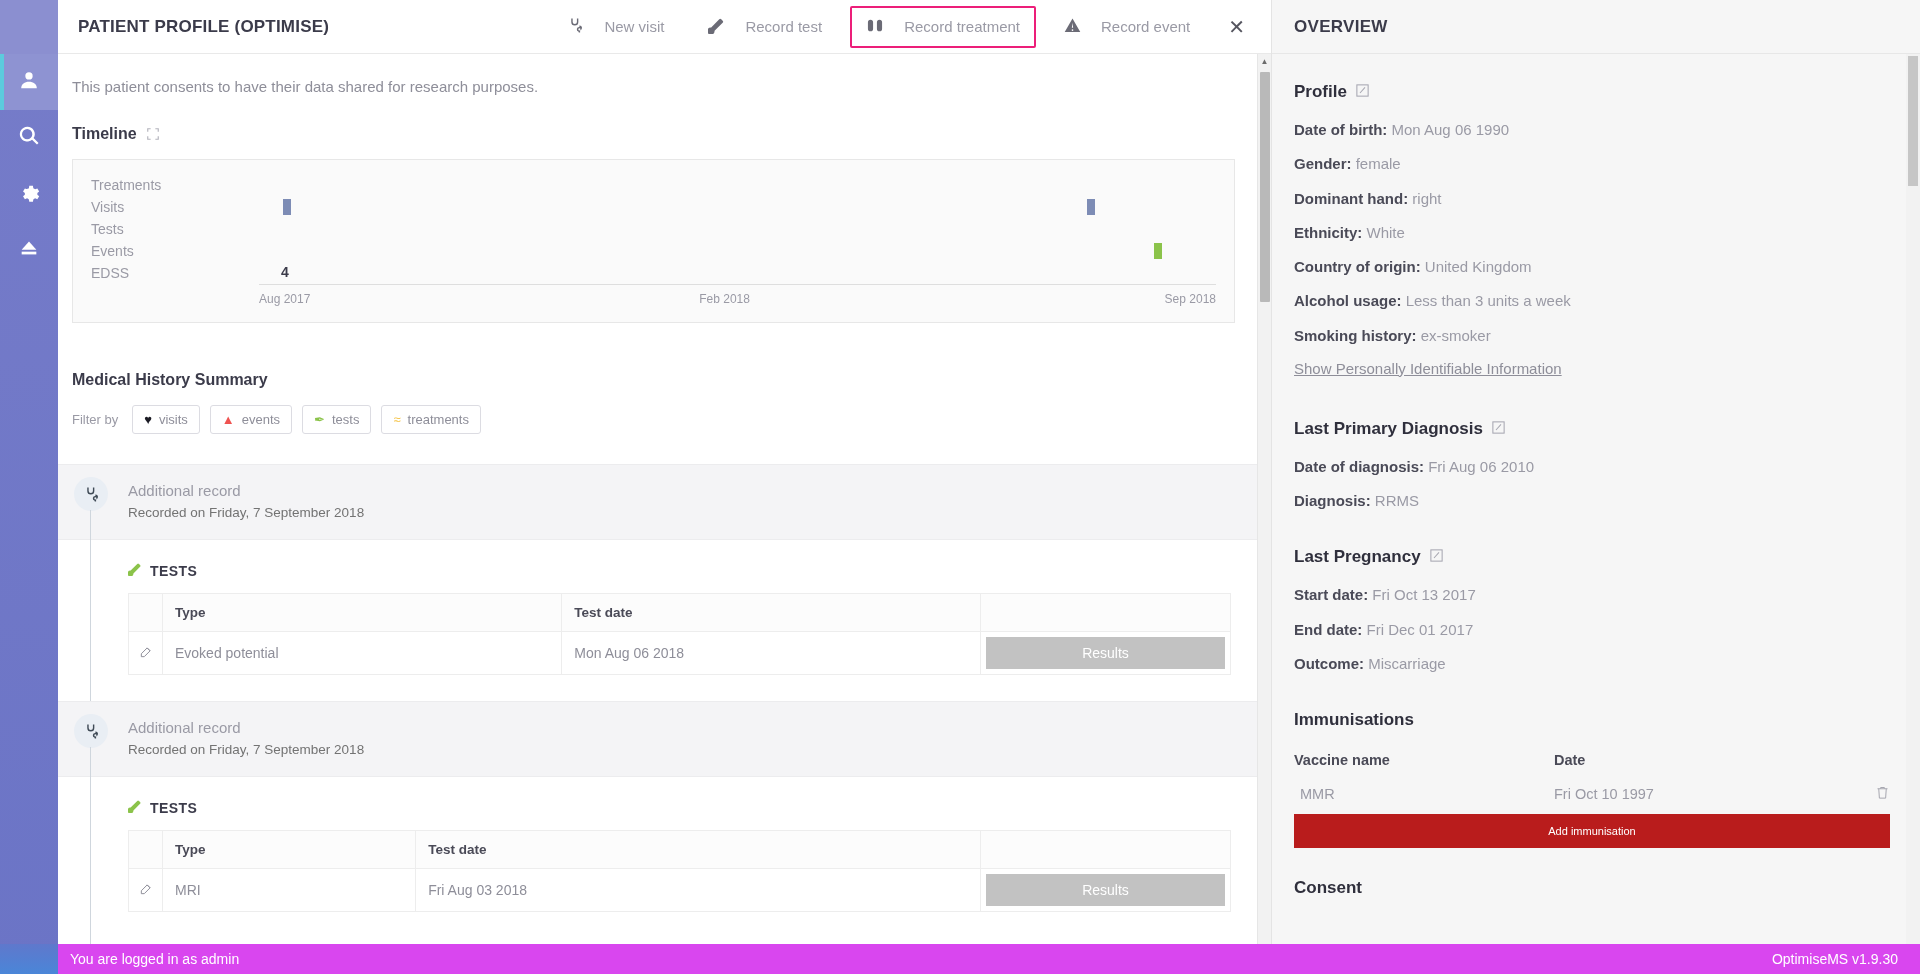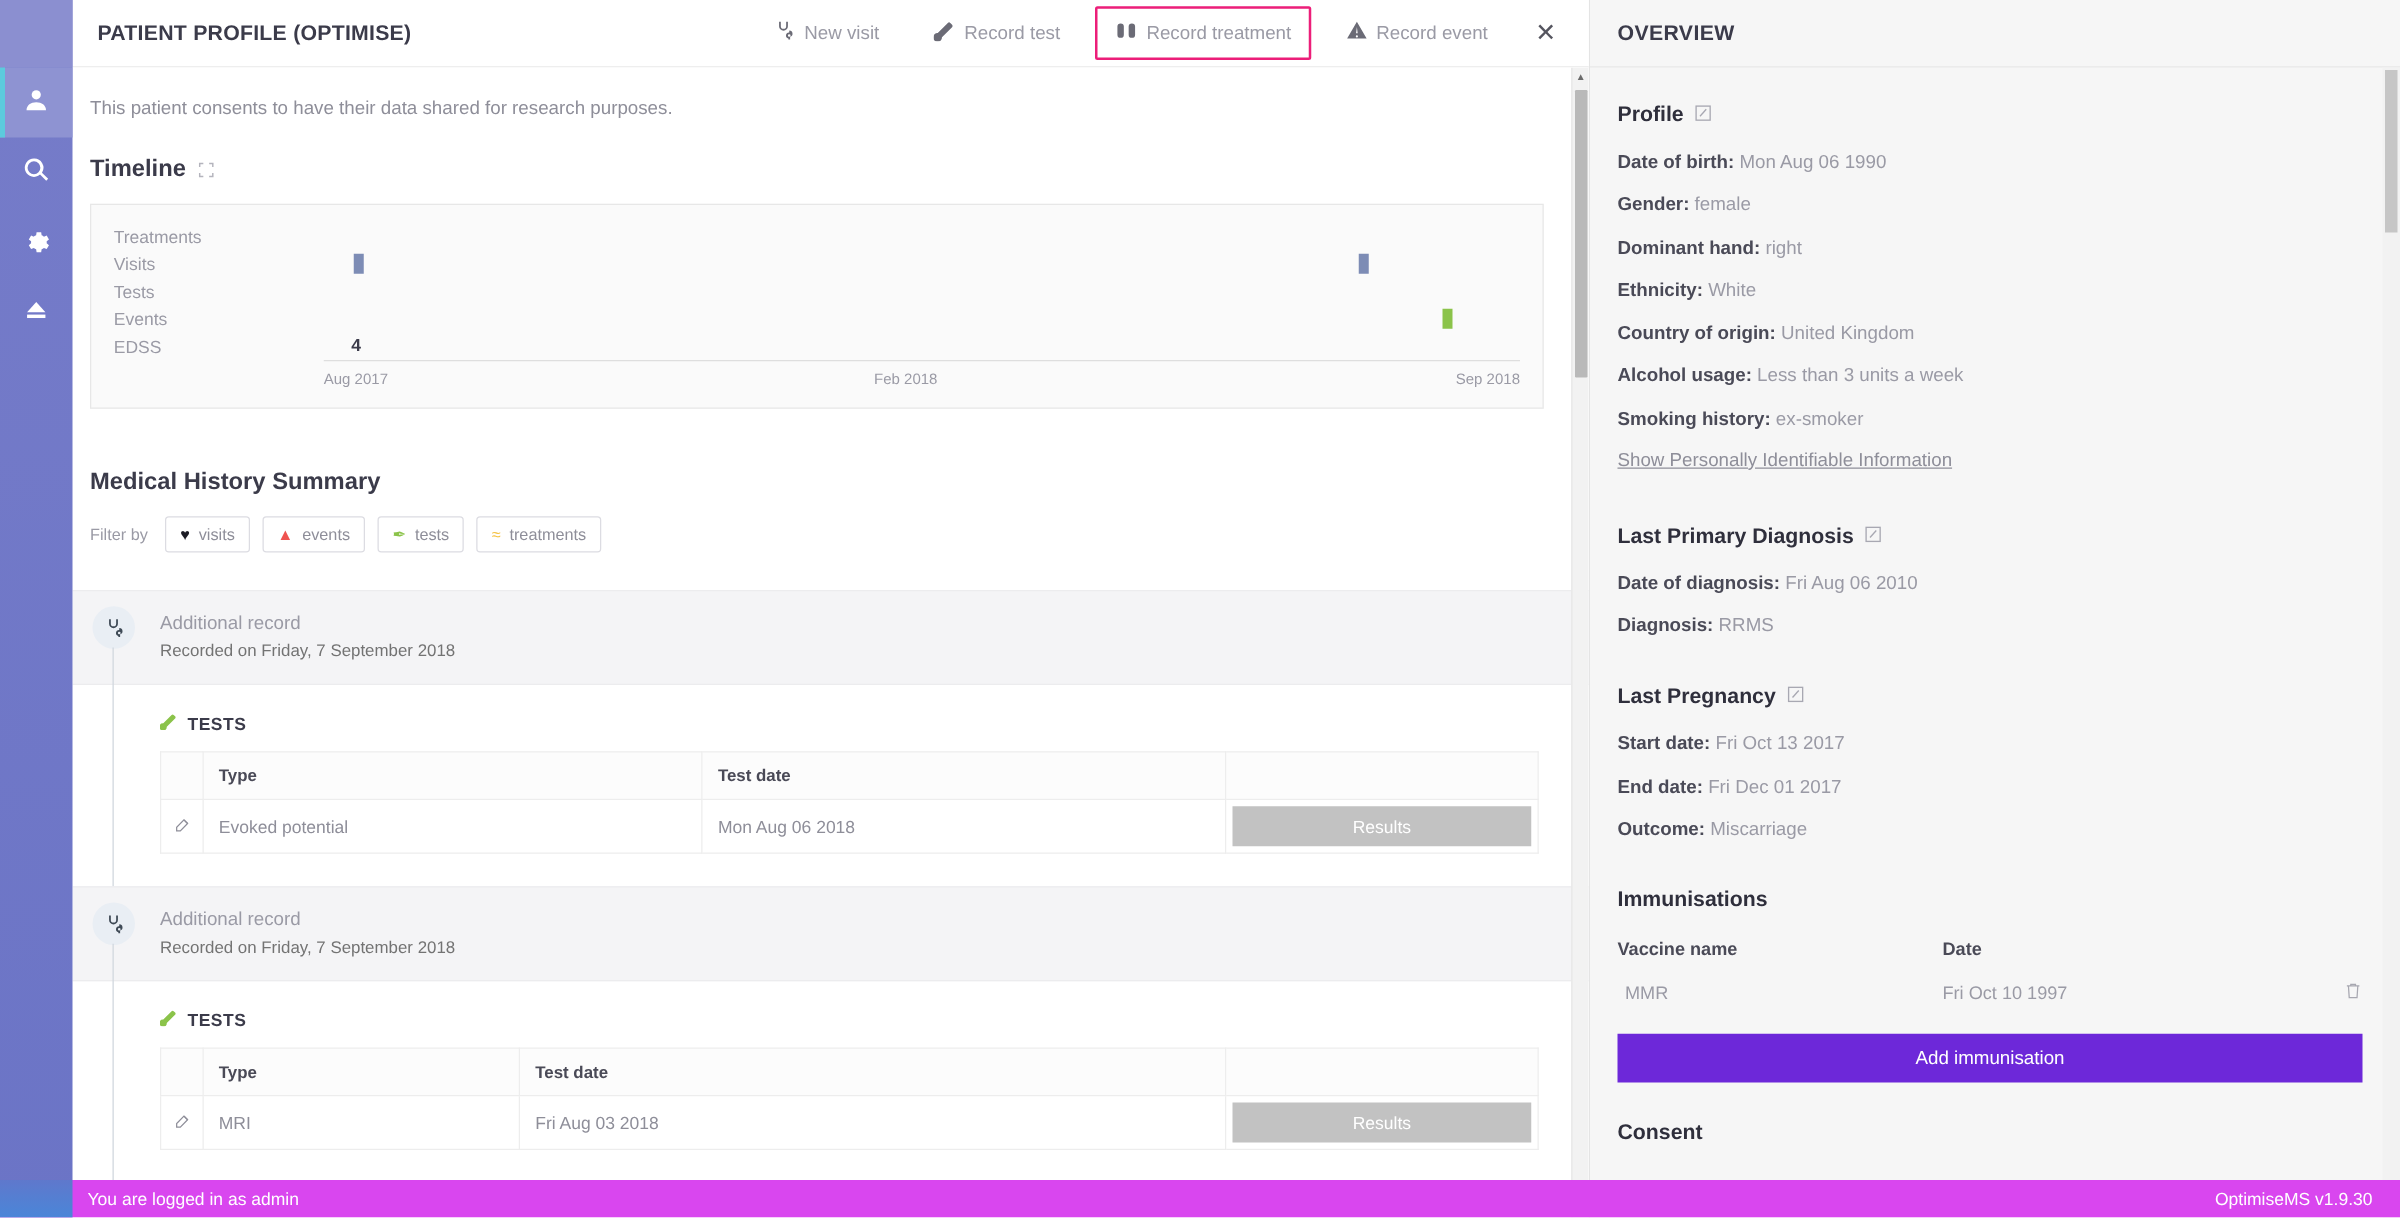--- a/index.html
+++ b/index.html
@@ -61,21 +61,21 @@
     color: #3b3b4a;
     white-space: nowrap;
   }
   .topbar-actions {
     margin-left: auto;
     display: flex; align-items: center;
     height: 54px;
     padding-right: 10px;
   }
   .tb-action {
-    display: flex; align-items: center; gap: 7px;
+    display: flex; align-items: center; gap: 20px;
     padding: 9px 14px;
     color: #9a9aa5;
     font-size: 15px;
     cursor: pointer;
     white-space: nowrap;
     border: 2px solid transparent;
     border-radius: 2px;
     margin: 0 6px;
   }
   .tb-action.highlight { border-color: #ec1e79; }
@@ -94,21 +94,21 @@
   .center-inner { padding: 0 0 0 0; }
 
   .consent-line {
     padding: 24px 0 0 14px;
     font-size: 15px; color: #8e8e99;
   }
 
   .section-pad { padding-left: 14px; padding-right: 36px; }
 
   .sec-title {
-    font-size: 19px; font-weight: bold; color: #3b3b4a;
+    font-size: 16px; font-weight: bold; color: #3b3b4a;
     display: flex; align-items: center; gap: 9px;
     margin: 30px 0 16px 0;
   }
   .expand-ico { color: #b4b4bd; display: inline-flex; }
 
   
   .timeline-box {
     border: 1px solid #e7e7e7;
     background: #fafafa;
     padding: 14px 18px 10px 18px;
@@ -288,27 +288,27 @@
   .imm-head .c1 { width: 260px; }
   .imm-row {
     display: flex; align-items: center;
     font-size: 14.5px; color: #9a9aa5;
     padding: 0 0 8px 0;
   }
   .imm-row .c1 { width: 260px; padding-left: 6px; }
   .imm-row .c2 { flex: 1 1 auto; }
   .imm-row .c3 { width: 30px; text-align: right; color: #a7a7b0; cursor: pointer; }
   .btn-teal {
-    background: #6d28d9;
+    background: #b91c1c;
     color: #fff;
     text-align: center;
-    font-size: 15px;
+    font-size: 11px;
     padding: 11px 0;
     cursor: pointer;
-    margin-top: 14px;
+    margin-top: 2px;
   }
   .rscroll {
     position: absolute; right: 0; top: 54px; bottom: 0; width: 14px;
     background: #f2f2f2; z-index: 3;
   }
   .rscroll .thumb {
     position: absolute; left: 2px; width: 10px; top: 2px; height: 130px;
     background: #c6c6c6;
   }
 

